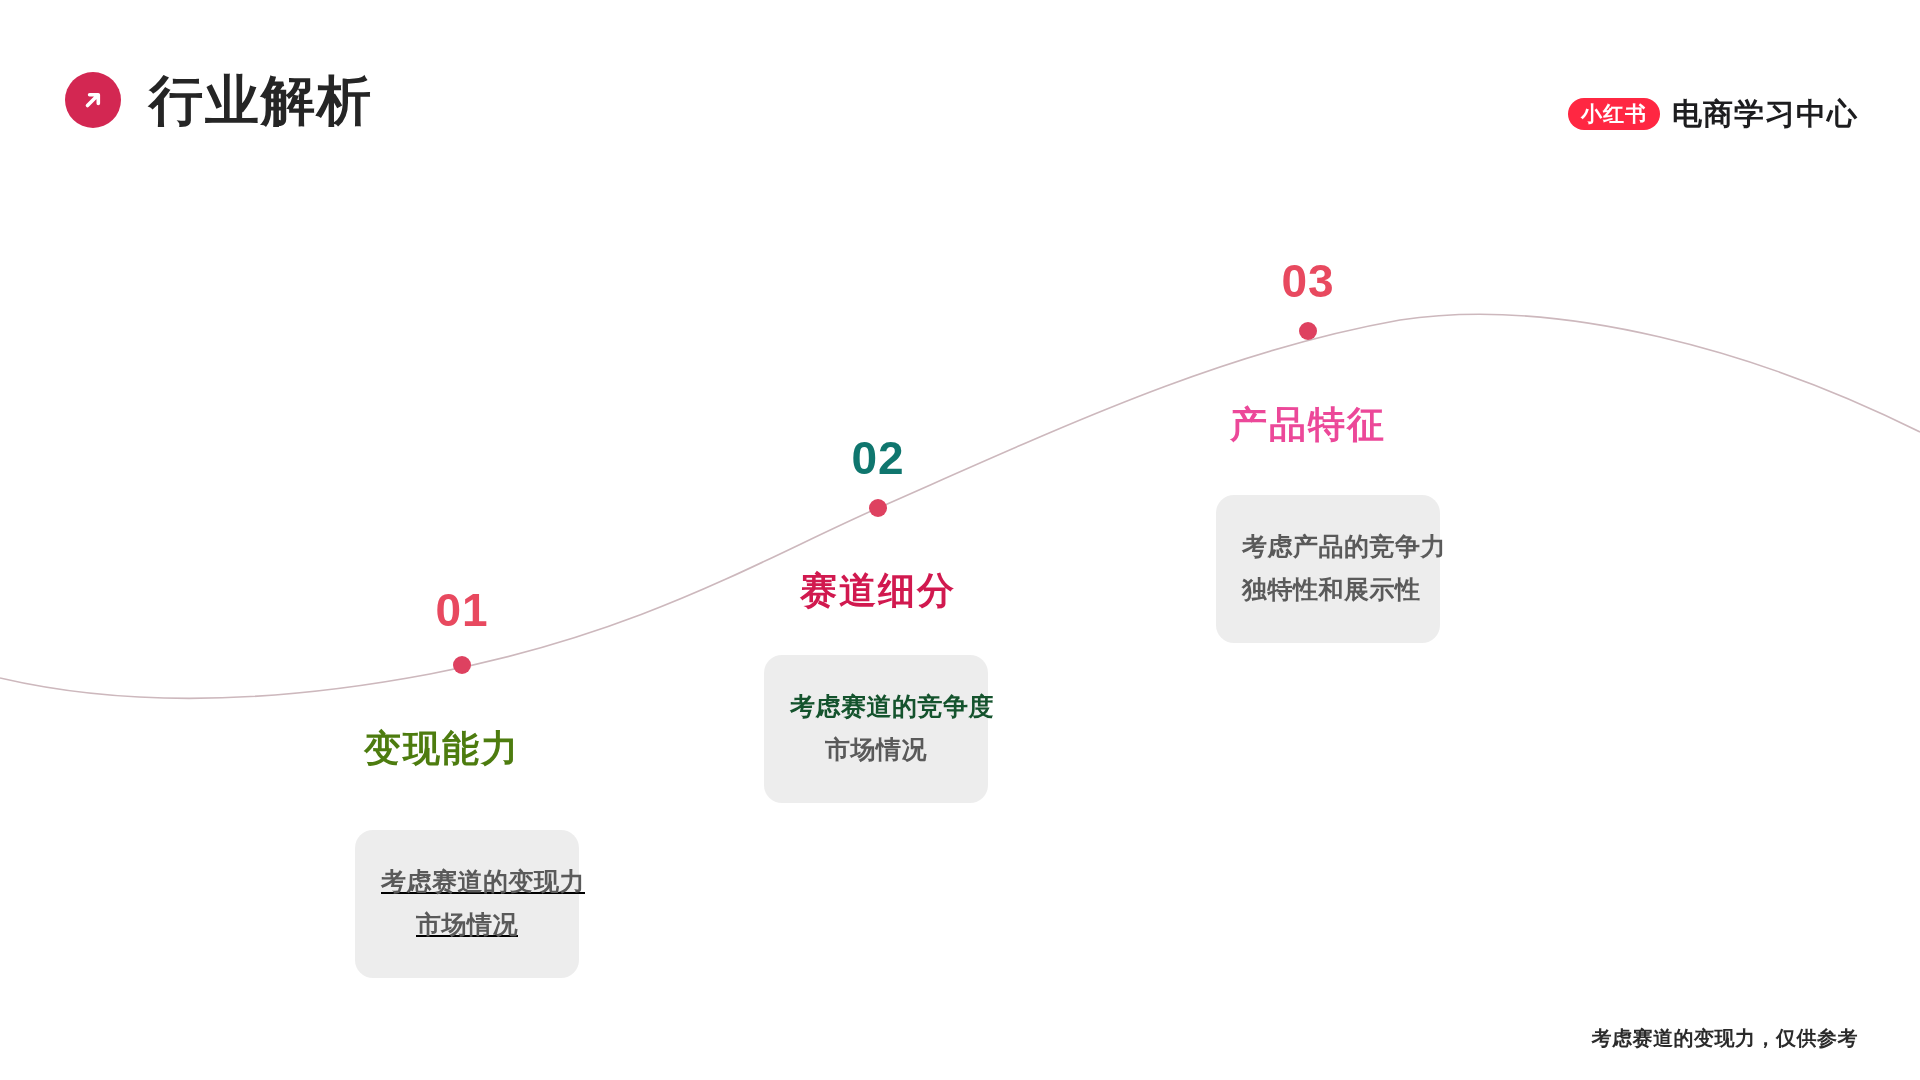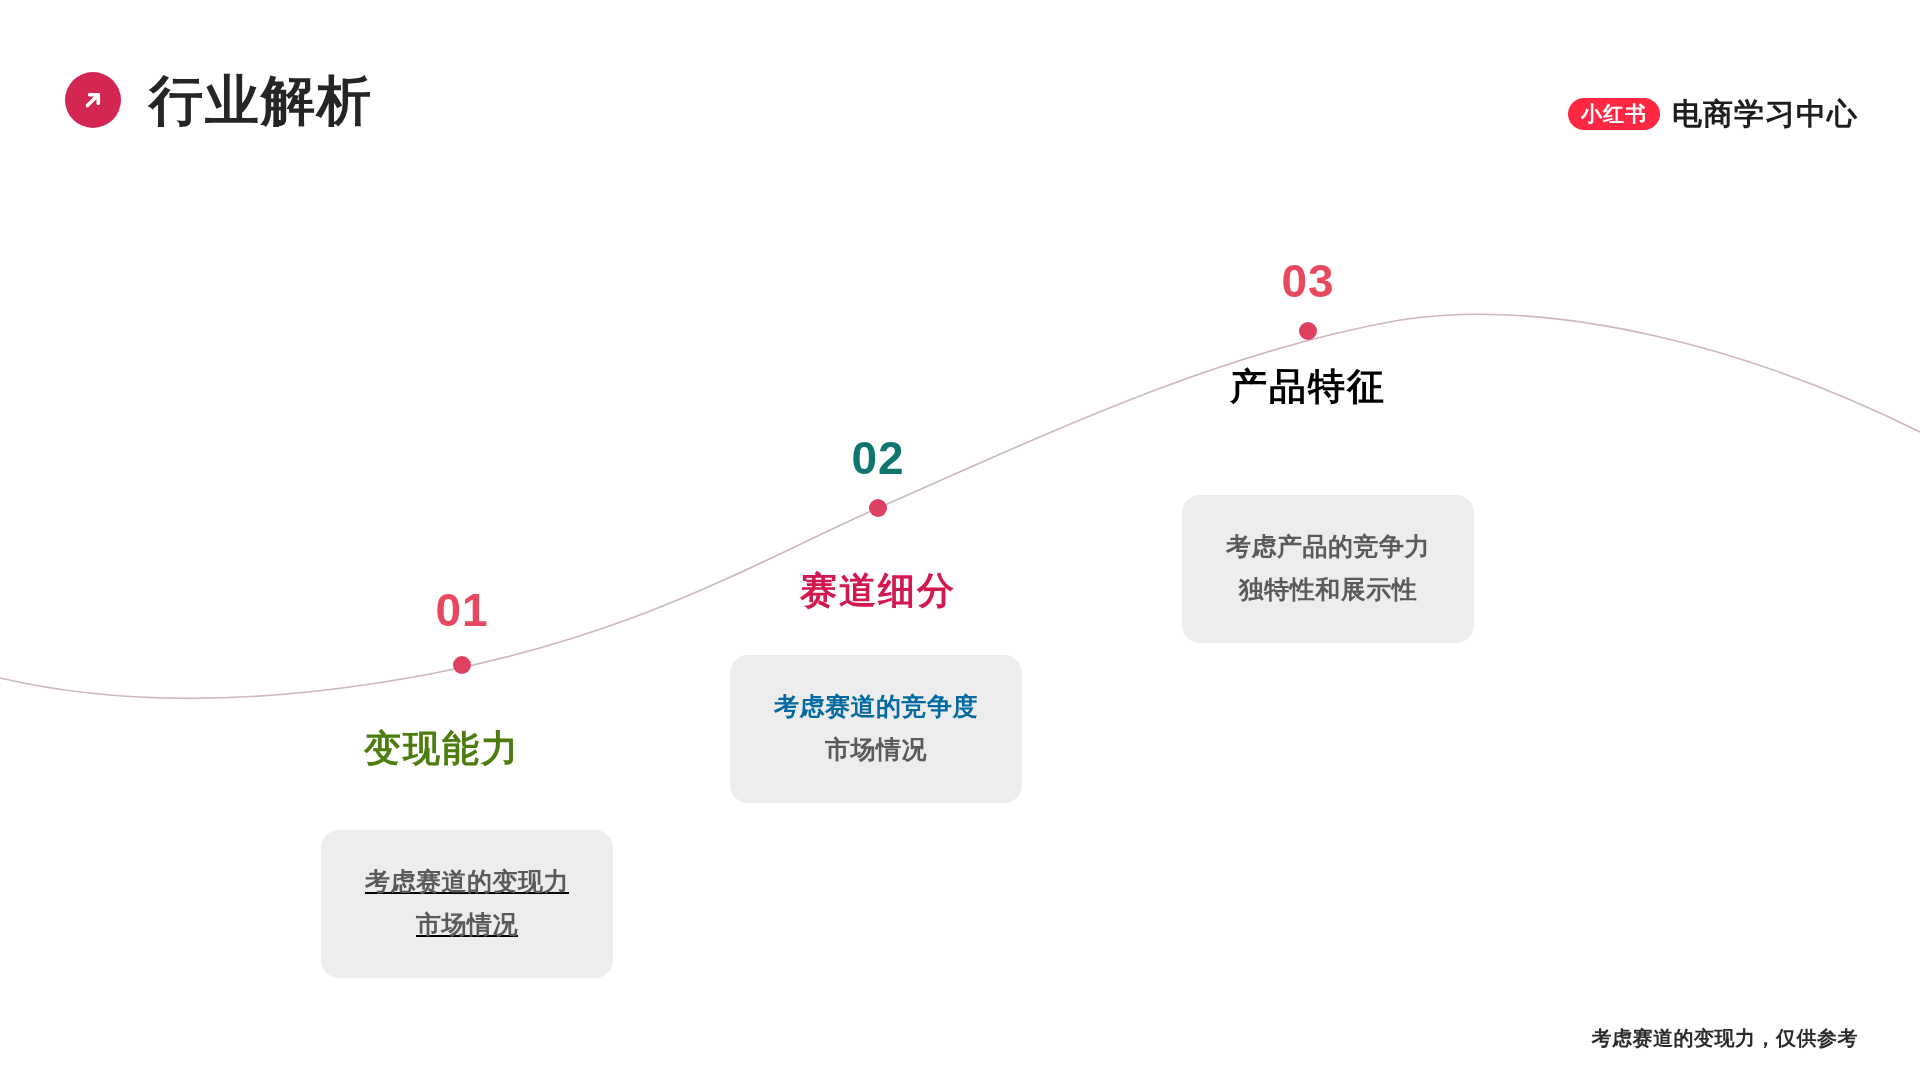--- a/index.html
+++ b/index.html
@@ -113,21 +113,21 @@
     letter-spacing: 2px;
     white-space: nowrap;
   }
   .note-card {
     position: absolute;
     transform: translateX(-50%);
     background: #EDEDED;
     border-radius: 18px;
     padding: 30px 26px 32px;
     box-sizing: border-box;
-    width: 292px;
+    width: 224px;
     text-align: center;
   }
   .note-line {
     font-size: 25px;
     font-weight: 700;
     color: #5A5A5A;
     line-height: 1.72;
     white-space: nowrap;
     letter-spacing: 0.5px;
   }
@@ -177,25 +177,25 @@
   <div id="steps-root">
       <div class="step-number" style="left: 462px; top: 587px; color: rgb(232, 73, 95);">01</div>
       <div class="step-title" style="left: 442px; top: 730px; color: #4d7c0f;">变现能力</div>
       <div class="note-card" style="left: 467px; top: 830px; background: rgb(237, 237, 237); text-decoration: underline;">
         <div class="note-line" style="color: rgb(90, 90, 90);">考虑赛道的变现力</div>
         <div class="note-line" style="color: rgb(90, 90, 90);">市场情况</div>
       </div>
       <div class="step-number" style="left: 878px; top: 435px; color: #0f766e;">02</div>
       <div class="step-title" style="left: 878px; top: 572px; color: rgb(209, 25, 79);">赛道细分</div>
       <div class="note-card" style="left: 876px; top: 655px; background: rgb(237, 237, 237);">
-        <div class="note-line" style="color: #0369a1;">考虑赛道的竞争度</div>
+        <div class="note-line" style="color: #14532d;">考虑赛道的竞争度</div>
         <div class="note-line" style="color: rgb(90, 90, 90);">市场情况</div>
       </div>
       <div class="step-number" style="left: 1308px; top: 258px; color: rgb(232, 73, 95);">03</div>
-      <div class="step-title" style="left: 1308px; top: 368px; color: #000000;">产品特征</div>
+      <div class="step-title" style="left: 1308px; top: 406px; color: #ec4899;">产品特征</div>
       <div class="note-card" style="left: 1328px; top: 495px; background: rgb(237, 237, 237);">
         <div class="note-line" style="color: rgb(90, 90, 90);">考虑产品的竞争力</div>
         <div class="note-line" style="color: rgb(90, 90, 90);">独特性和展示性</div>
       </div>
     </div>
 
   <div class="footer-note">考虑赛道的变现力，仅供参考</div>
 
 </div>
 

